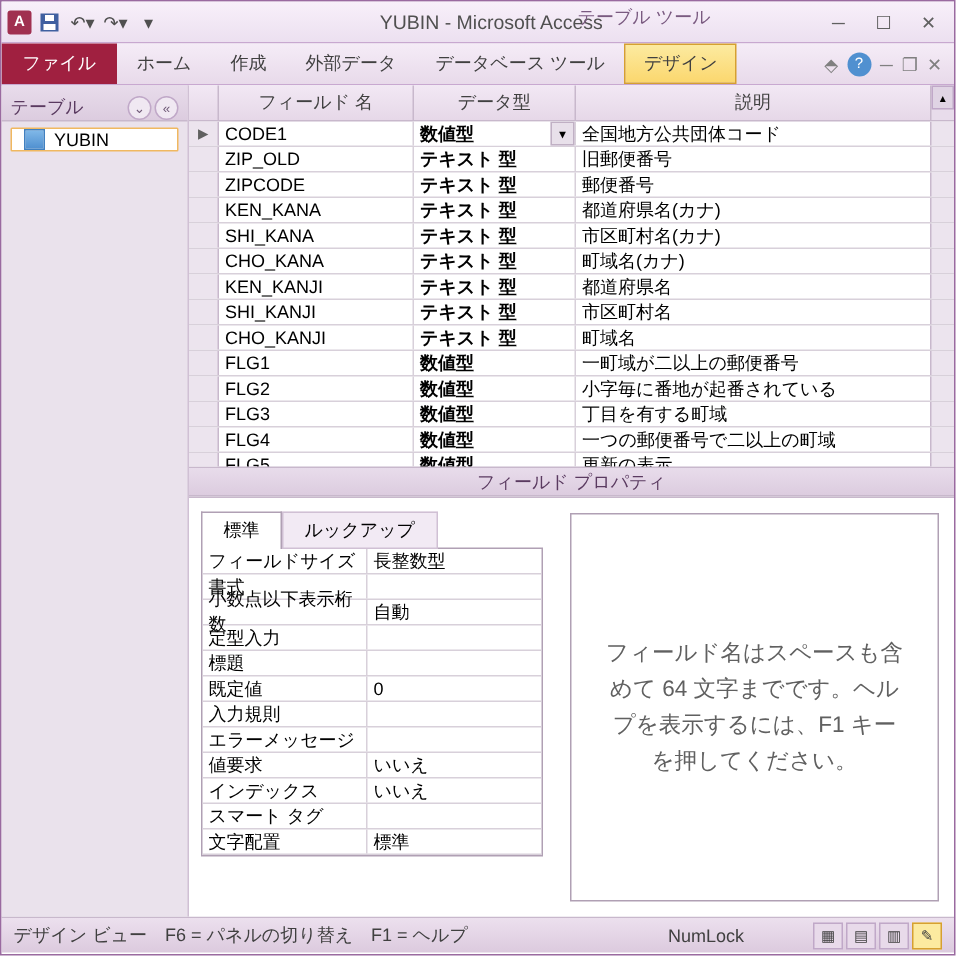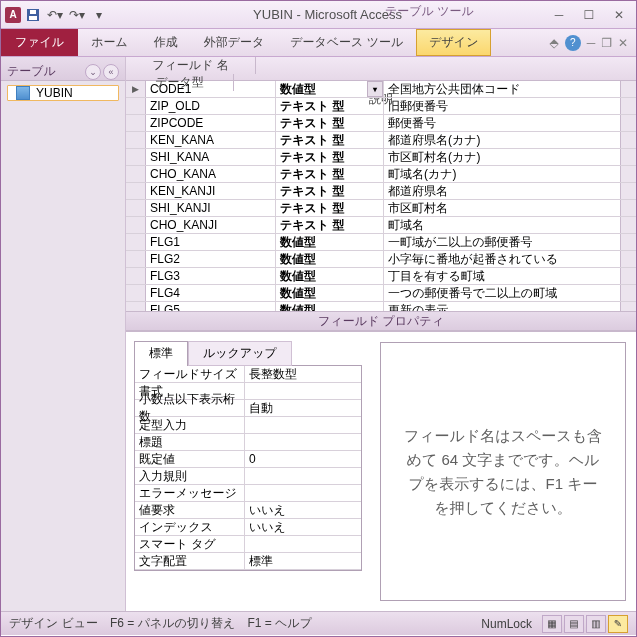--- a/index.html
+++ b/index.html
@@ -19,21 +19,21 @@
 .menu-right { margin-left:auto; display:flex; align-items:center; gap:6px; padding-right:8px; }
 .help-icon { width:16px; height:16px; border-radius:50%; background:#5090d0; color:#fff; display:flex; align-items:center; justify-content:center; font-size:10px; }
 .main { display:flex; height:554px; }
 .sidebar { width:125px; background:#eae2ec; border-right:1px solid #d0c0d4; display:flex; flex-direction:column; }
 .sb-hdr { height:24px; background:linear-gradient(#e8dceb,#dcccdf); border-bottom:1px solid #c8b8cc; display:flex; align-items:flex-end; padding:0 6px; color:#5a3a60; font-size:13px; }
 .sb-hdr-btns { margin-left:auto; display:flex; gap:2px; }
 .circ-btn { width:16px; height:16px; border-radius:50%; background:#f0e8f2; border:1px solid #c0a8c8; display:flex; align-items:center; justify-content:center; font-size:9px; color:#705a78; }
 .sb-item { padding:0 8px; display:flex; align-items:center; gap:6px; background:#fff; border:1px solid #f0b860; margin:4px 6px; border-radius:1px; }
 .tbl-icon { width:14px; height:14px; background:linear-gradient(#80b8e8,#5090d0); border:1px solid #4080c0; }
 .content { flex:1; display:flex; flex-direction:column; background:#fff; }
-.grid-hdr { height:24px; background:linear-gradient(#f2e8f4,#e6d8e8); border-bottom:1px solid #c8b8cc; display:flex;flex-direction:column; }
+.grid-hdr { height:24px; background:linear-gradient(#f2e8f4,#e6d8e8); border-bottom:1px solid #c8b8cc; display:flex; }
 .gh-sel { width:20px; border-right:1px solid #c8b8cc; }
 .gh-c1 { width:130px; text-align:center; border-right:1px solid #c8b8cc; display:flex; align-items:center; justify-content:center; color:#404040; }
 .gh-c2 { width:108px; text-align:center; border-right:1px solid #c8b8cc; display:flex; align-items:center; justify-content:center; color:#404040; }
 .gh-c3 { flex:1; text-align:center; display:flex; align-items:center; justify-content:center; color:#404040; }
 .gh-sc { width:16px; background:#e8dceb; border-left:1px solid #c8b8cc; }
 .grid-body { height:230px; overflow:hidden; position:relative; }
 .grid-row { height:17px; display:flex; border-bottom:1px solid #d8d0da; font-size:12px; }
 .gr-sel { width:20px; background:#ece4ee; border-right:1px solid #c8b8cc; display:flex; align-items:center; justify-content:center; font-size:9px; color:#606060; }
 .gr-c1 { width:130px; border-right:1px solid #d8d0da; padding:0 4px; display:flex; align-items:center; }
 .gr-c2 { width:108px; border-right:1px solid #d8d0da; padding:0 4px; display:flex; align-items:center;font-weight:bold; }
@@ -46,21 +46,21 @@
 .prop-left { width:244px; padding:8px 8px; }
 .tabs { display:flex; margin-bottom:0; }
 .tab { padding:3px 14px; background:#fff; border:1px solid #b0a0b4; border-bottom:none; font-size:12px; position:relative; top:1px; z-index:2; }
 .tab.inactive { background:#f2eaf4; border:1px solid #d0c0d4; z-index:1; }
 .prop-tbl { border:1px solid #b0a0b4; background:#fff; }
 .prop-row { height:17px; display:flex; border-bottom:1px solid #d8d0da; font-size:12px; }
 .pr-l { width:110px; padding:0 4px; border-right:1px solid #d8d0da; display:flex; align-items:center; }
 .pr-v { flex:1; padding:0 4px; display:flex; align-items:center; }
 .prop-right { flex:1; padding:10px; }
 .help-box { border:1px solid #b0a0b4; height:100%; display:flex; align-items:center; justify-content:center; text-align:center; color:#606060; font-size:15px; padding:20px; line-height:1.6; }
-.statusbar { height:24px; background:linear-gradient(#ece0ee,#dccade); border-top:1px solid #c8b8cc; display:flex; align-items:center; padding:0 8px; font-size:11px; color:#404040; }
+.statusbar { height:24px; background:linear-gradient(#ece0ee,#dccade); border-top:1px solid #c8b8cc; display:flex; align-items:center; padding:0 8px; font-size:11px; color:#404040;gap:36px; }
 .sb-spacer { flex:1; }
 .view-btns { display:flex; gap:2px; }
 .vbtn { width:20px; height:18px; background:#e8daea; border:1px solid #c0a8c8; display:flex; align-items:center; justify-content:center; font-size:10px; }
 .vbtn.active { background:#fceaa0; border-color:#d6a030; }
 .scroll-arrow { height:16px; background:#e0d4e4; border:1px solid #c0a8c8; display:flex; align-items:center; justify-content:center; font-size:8px; }
 </style>
 </head>
 <body>
 
 <div class="titlebar">

